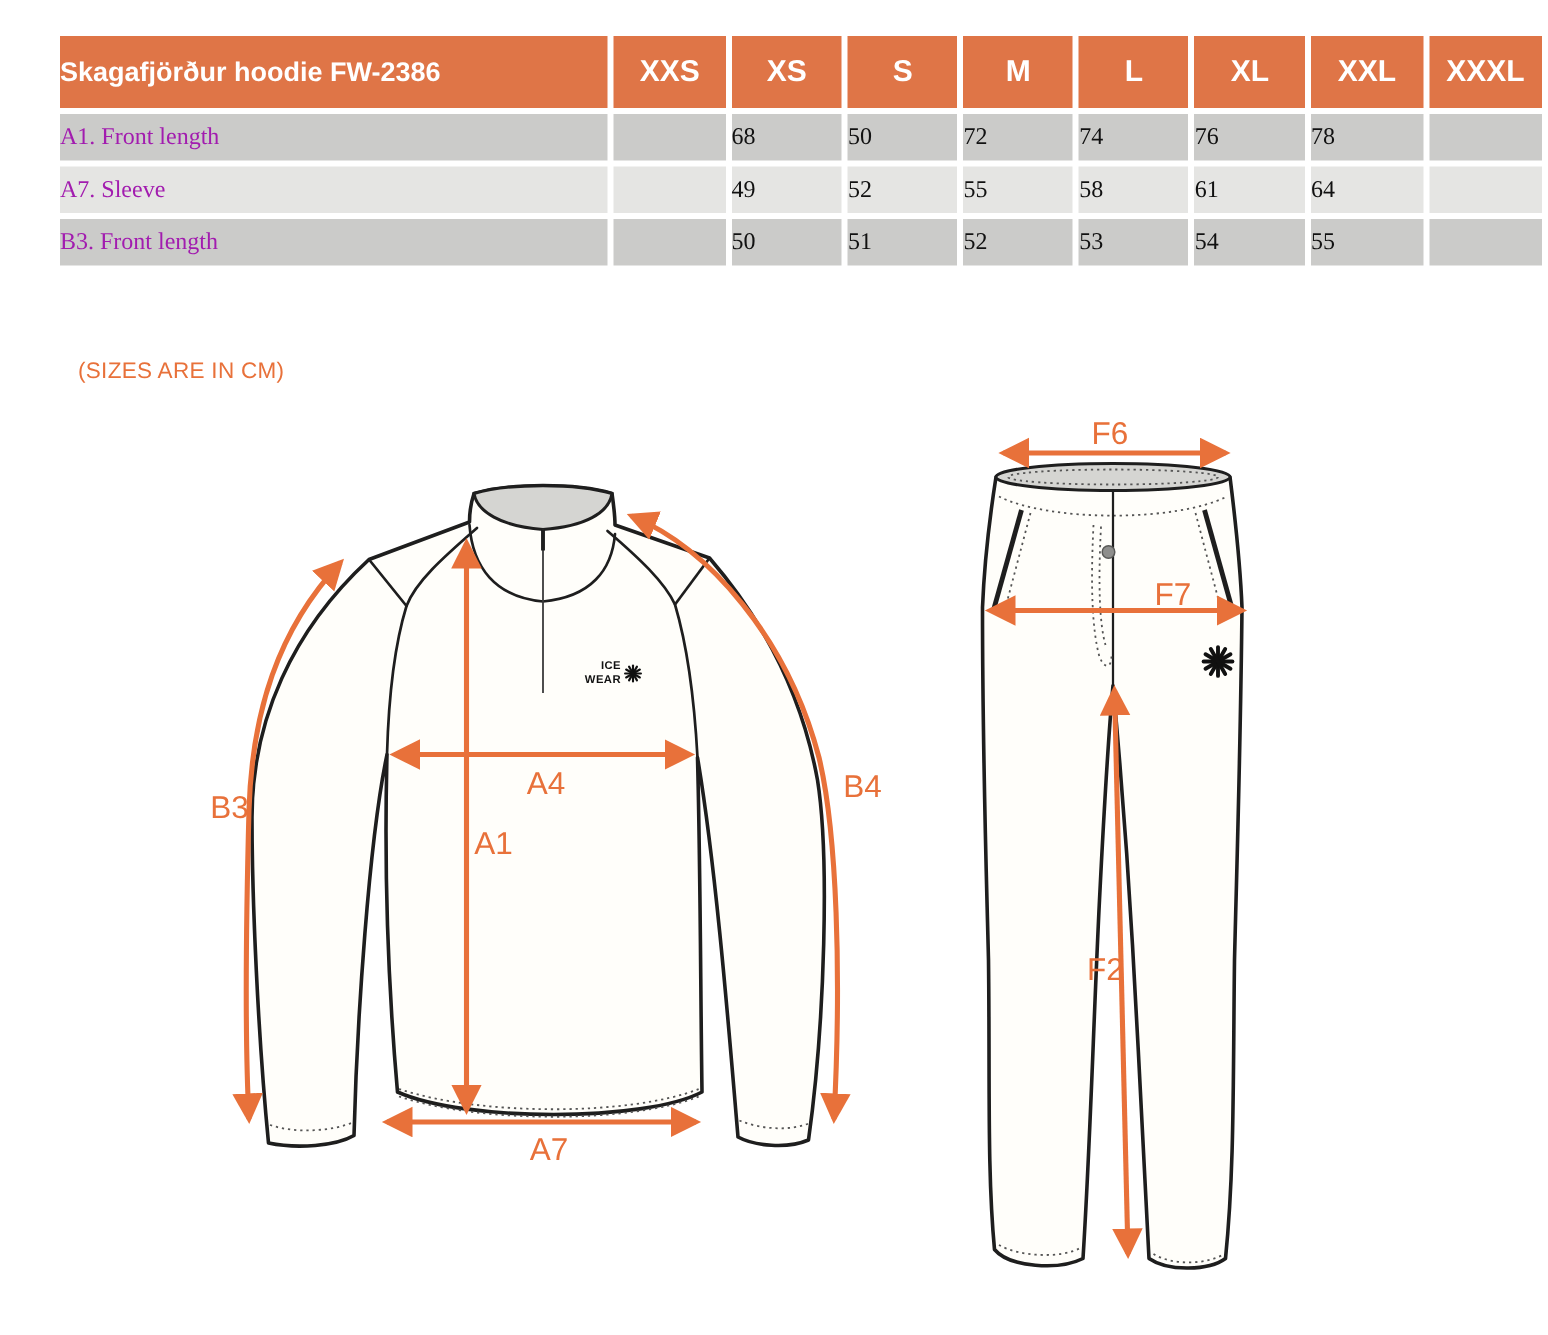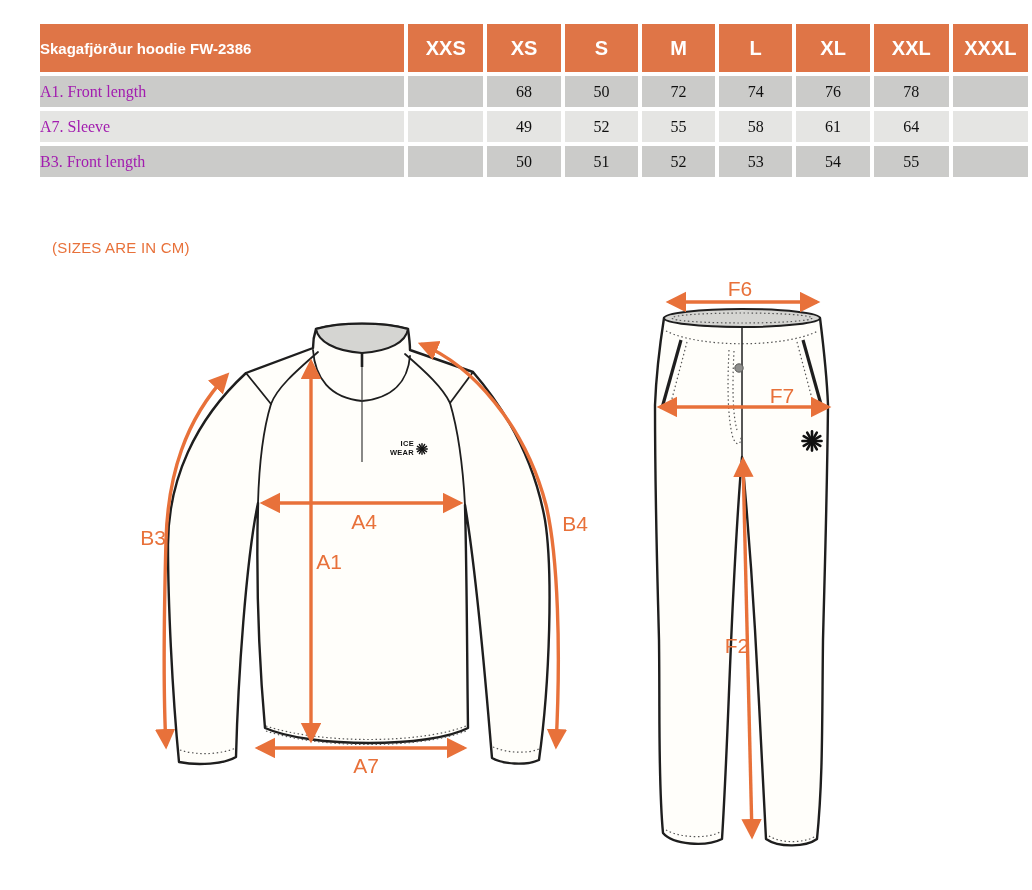--- a/index.html
+++ b/index.html
@@ -1,26 +1,26 @@
 <!DOCTYPE html>
 <html style="--accent: #DF7547; --accent2: #E8713A;"><head>
 <meta charset="utf-8">
 <style>
   html,body{margin:0;padding:0;background:#ffffff;}
   .canvas{position:relative;width:1032px;height:890px;background:#ffffff;overflow:hidden;
           font-family:"Liberation Sans",sans-serif;}
   table.size-table{position:absolute;left:36px;top:20px;border-collapse:separate;border-spacing:4px;}
   table.size-table th,table.size-table td{padding:0;}
   th.title{width:383px;height:48px;background:var(--accent,#DF7547);color:#ffffff;
-           font-size:15px;font-weight:bold;text-align:left;padding-left:30px;}
+           font-size:18px;font-weight:bold;text-align:left;padding-left:30px;}
   th.size-col{width:77px;height:48px;background:var(--accent,#DF7547);color:#ffffff;
               font-size:20px;font-weight:bold;text-align:center;}
   td.label{height:31px;font-family:"Liberation Serif",serif;font-size:16px;color:#a21caf;
            text-align:left;padding-left:30px;}
-  td.val{height:31px;font-family:"Liberation Serif",serif;font-size:16px;color:#111;text-align:center;}
+  td.val{height:31px;font-family:"Liberation Serif",serif;font-size:16px;color:#111;text-align:left;}
   tbody tr:nth-child(odd) td{background:#CBCBC9;}
   tbody tr:nth-child(even) td{background:#E5E5E3;}
   .note{position:absolute;left:52px;top:239px;color:var(--accent2,#E8713A);
         font-size:15px;letter-spacing:0.2px;}
   svg.diagram{position:absolute;left:0;top:270px;}
   .arrow{stroke:#E8713A;stroke-width:3.4;fill:none;}
   .alabel{fill:#E8713A;font-family:"Liberation Sans",sans-serif;font-size:21px;font-weight:500;
           text-anchor:middle;}
   .outline{fill:#FFFEFA;stroke:#1E1E1E;stroke-width:2.4;stroke-linejoin:round;}
   .seam{fill:none;stroke:#1E1E1E;stroke-width:1.8;stroke-linecap:round;}

